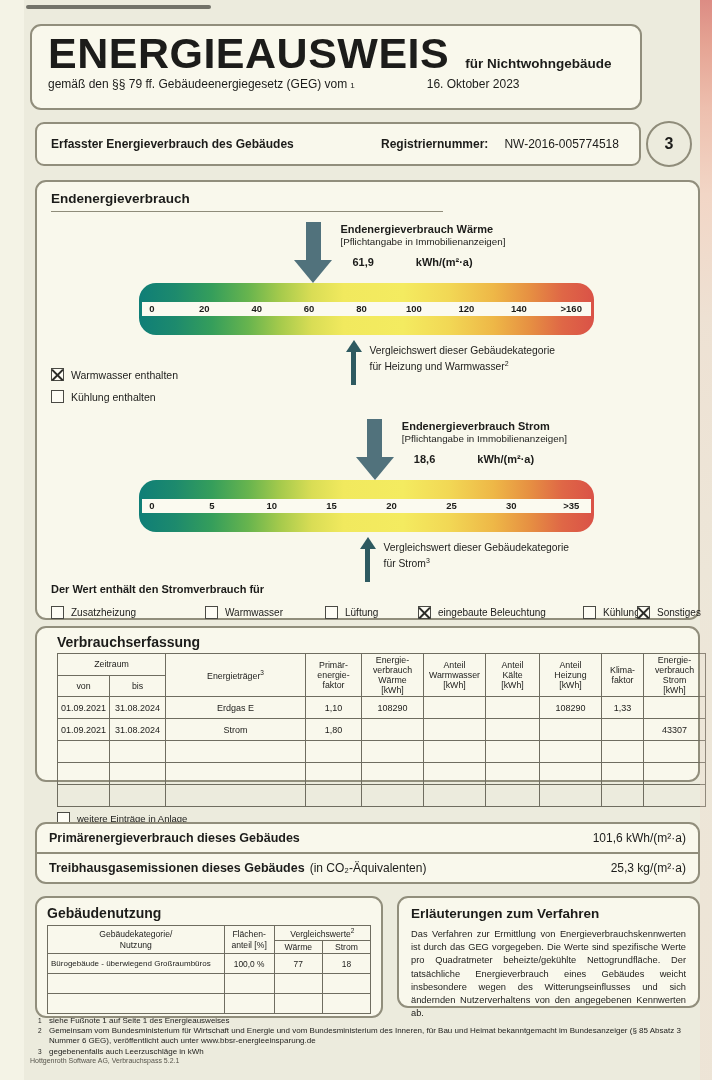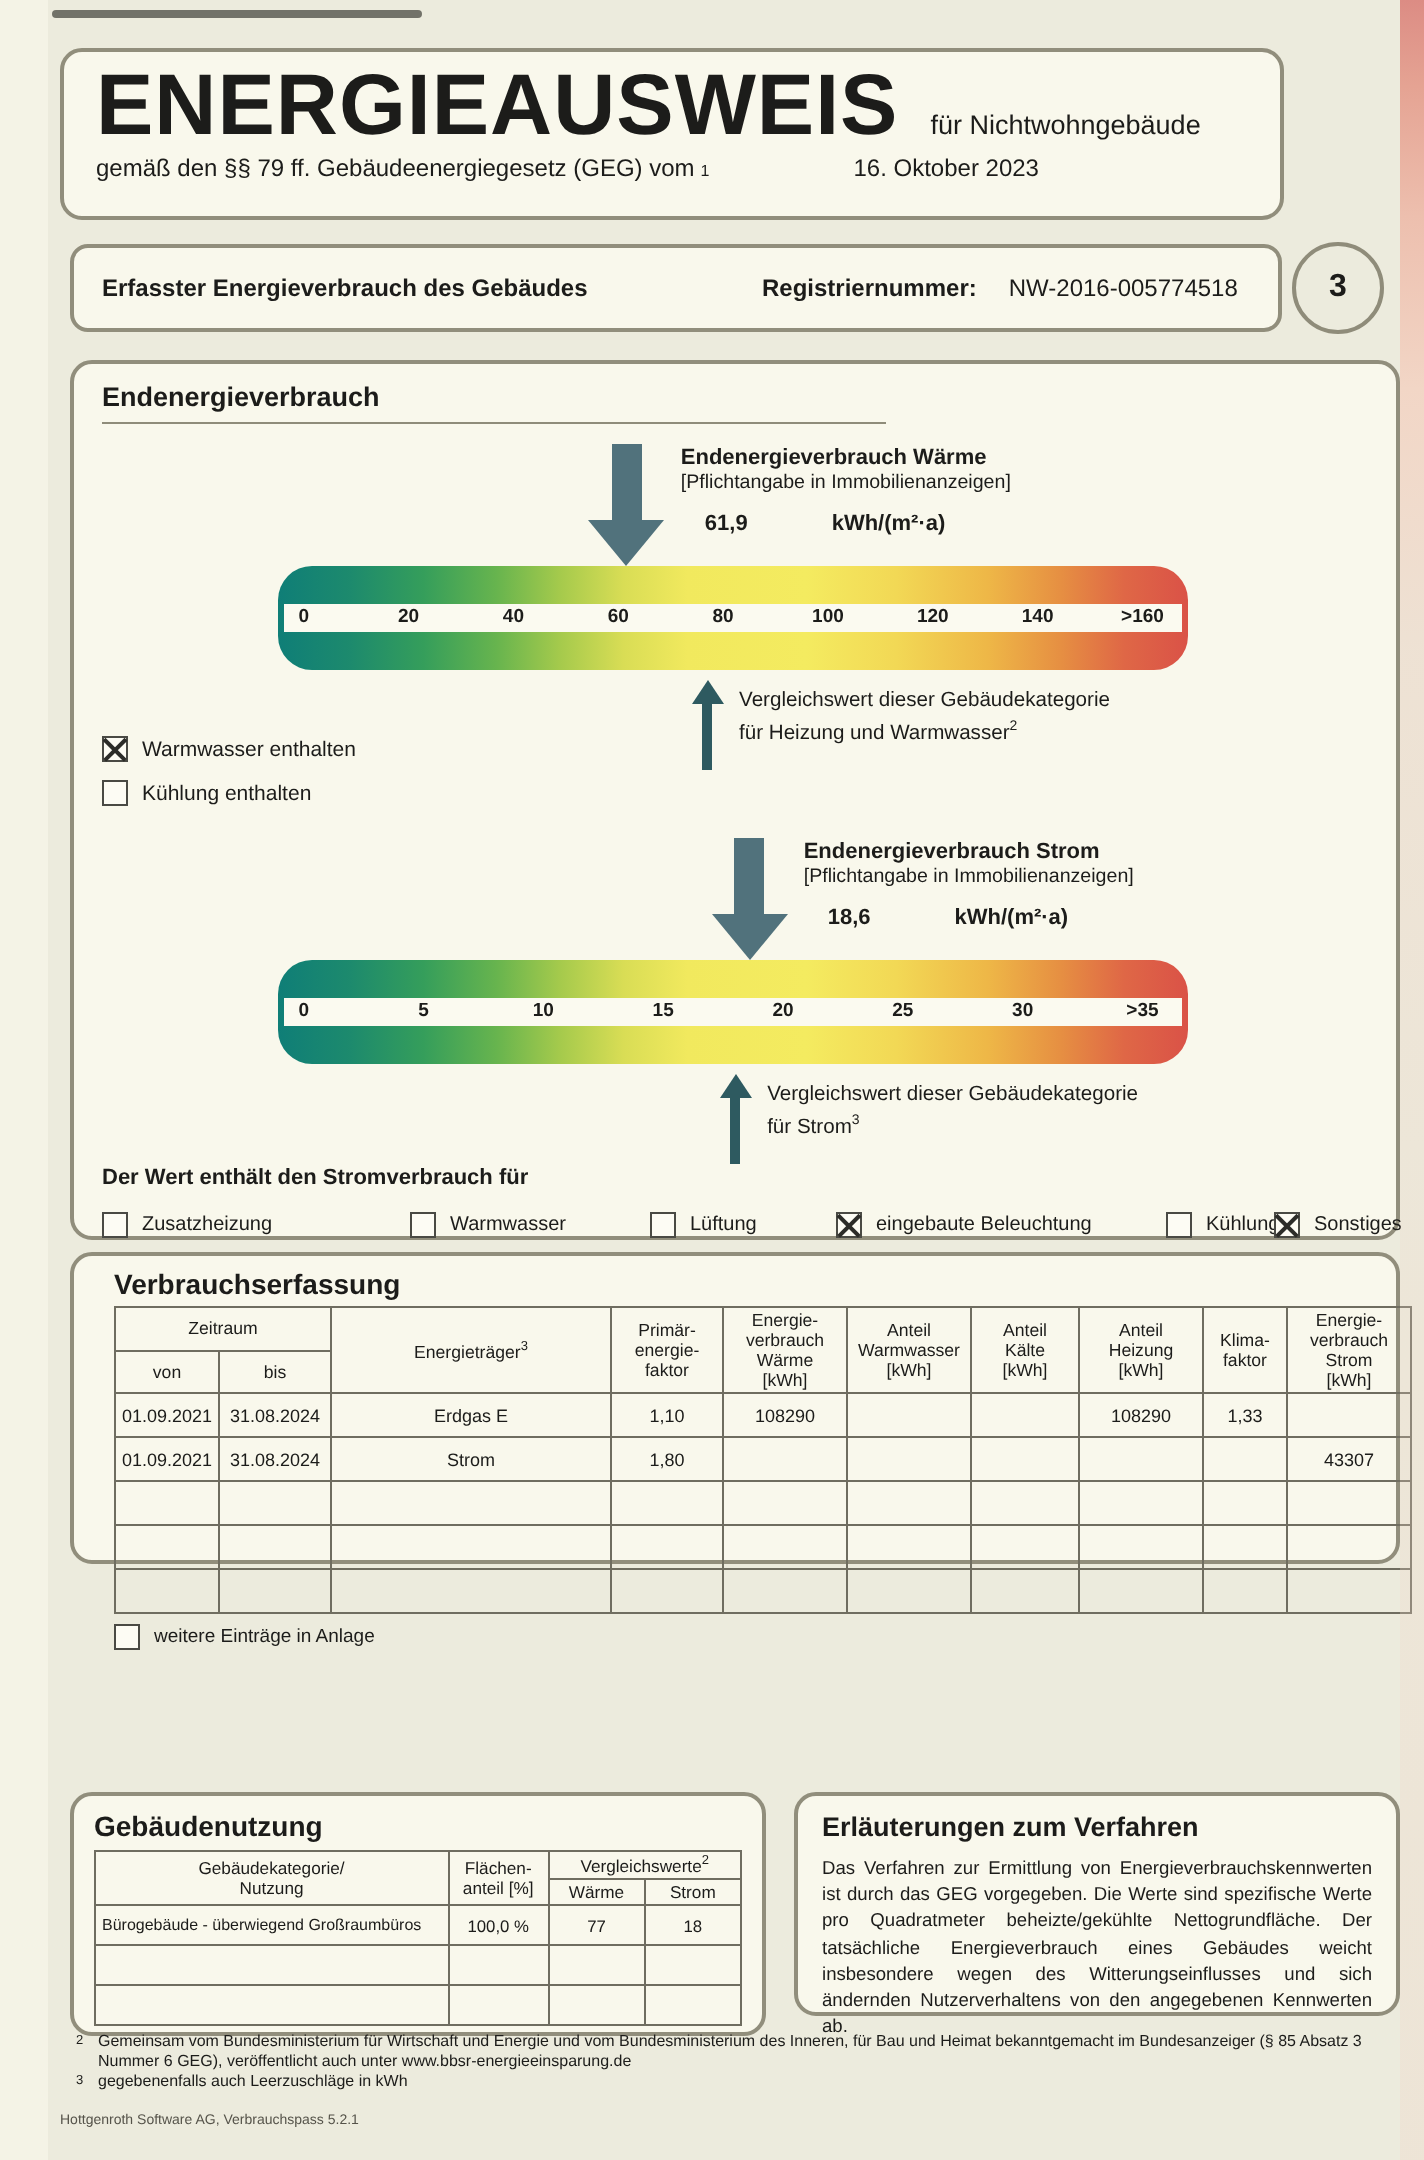--- a/index.html
+++ b/index.html
@@ -12,21 +12,21 @@
   #edge-left{position:absolute;left:0;top:0;width:24px;height:100%;background:#f4f3e6;z-index:0;}
   #edge-right{position:absolute;right:0;top:0;width:12px;height:100%;z-index:4;
     background:linear-gradient(180deg,#dc8c84 0%,#e5a393 4%,#edbfae 10%,#f2d6c6 18%,
       rgba(240,214,200,.45) 30%,rgba(240,214,200,.22) 55%,rgba(240,214,200,.32) 100%);}
   #edge-top{position:absolute;left:26px;top:5px;width:185px;height:4px;background:#3f3e37;opacity:.7;border-radius:2px;z-index:4;}
 
   
   #header-box{left:30px;top:24px;width:612px;height:86px;padding:5px 16px;}
   .h-title-row{display:flex;align-items:baseline;}
   .h-title{font-size:43px;font-weight:bold;letter-spacing:.5px;line-height:1.05;}
-  .h-for{font-size:13.5px;font-weight:normal;margin-left:16px;}
+  .h-for{font-size:13.5px;font-weight:bold;margin-left:16px;}
   .h-law{font-size:12px;margin-top:1px;display:flex;align-items:baseline;}
   .h-law sup{font-size:8px;margin-left:3px;}
   .h-date{margin-left:72px;}
 
   #reg-row{left:35px;top:122px;width:606px;height:44px;border-radius:9px;display:flex;align-items:center;
            padding:0 14px;font-size:12px;}
   .reg-left{font-weight:bold;width:330px;}
   .reg-label{font-weight:bold;margin-right:16px;}
   #page-circle{position:absolute;left:646px;top:121px;width:42px;height:42px;border:2px solid #8f8c7a;
     border-radius:50%;display:flex;align-items:center;justify-content:center;font-size:16px;font-weight:bold;z-index:5;}
@@ -356,20 +356,31 @@
             <td>&nbsp;</td>
           </tr>
         </tbody>
     </table>
     <div class="more-row">
       <span class="cbx"></span>
       <span>weitere Einträge in Anlage</span>
     </div>
   </div>
 
+  <div class="box" id="summary-box">
+    <div class="sum-row">
+      <span class="sum-label">Primärenergieverbrauch dieses Gebäudes</span>
+      <span class="sum-val">101,6 kWh/(m²·a)</span>
+    </div>
+    <div class="sum-row">
+      <span class="sum-label">Treibhausgasemissionen dieses Gebäudes</span>
+      <span class="sum-suffix">(in CO₂-Äquivalenten)</span>
+      <span class="sum-val">25,3 kg/(m²·a)</span>
+    </div>
+  </div>
 
   <div class="box" id="geb-box">
     <div class="gb-title">Gebäudenutzung</div>
     <table id="gb-table">
       <colgroup>
         <col style="width:176px">
           <col style="width:50px">
           <col style="width:48px">
           <col style="width:48px">
       </colgroup>
@@ -409,20 +420,24 @@
     </table>
   </div>
 
   <div class="box" id="erl-box">
     <div class="erl-title">Erläuterungen zum Verfahren</div>
     <div class="erl-text">Das Verfahren zur Ermittlung von Energieverbrauchskennwerten ist durch das GEG vorgegeben. Die Werte sind spezifische Werte pro Quadratmeter beheizte/gekühlte Nettogrundfläche. Der tatsächliche Energieverbrauch eines Gebäudes weicht insbesondere wegen des Witterungseinflusses und sich ändernden Nutzerverhaltens von den angegebenen Kennwerten ab.</div>
   </div>
 
   <div id="footnotes">
       <div class="fn">
+        <sup>1</sup>
+        <span class="fn-text">siehe Fußnote 1 auf Seite 1 des Energieausweises</span>
+      </div>
+      <div class="fn">
         <sup>2</sup>
         <span class="fn-text">Gemeinsam vom Bundesministerium für Wirtschaft und Energie und vom Bundesministerium des Inneren, für Bau und Heimat bekanntgemacht im Bundesanzeiger (§ 85 Absatz 3 Nummer 6 GEG), veröffentlicht auch unter www.bbsr-energieeinsparung.de</span>
       </div>
       <div class="fn">
         <sup>3</sup>
         <span class="fn-text">gegebenenfalls auch Leerzuschläge in kWh</span>
       </div>
     </div>
   <div id="footer">Hottgenroth Software AG, Verbrauchspass 5.2.1</div>
 

